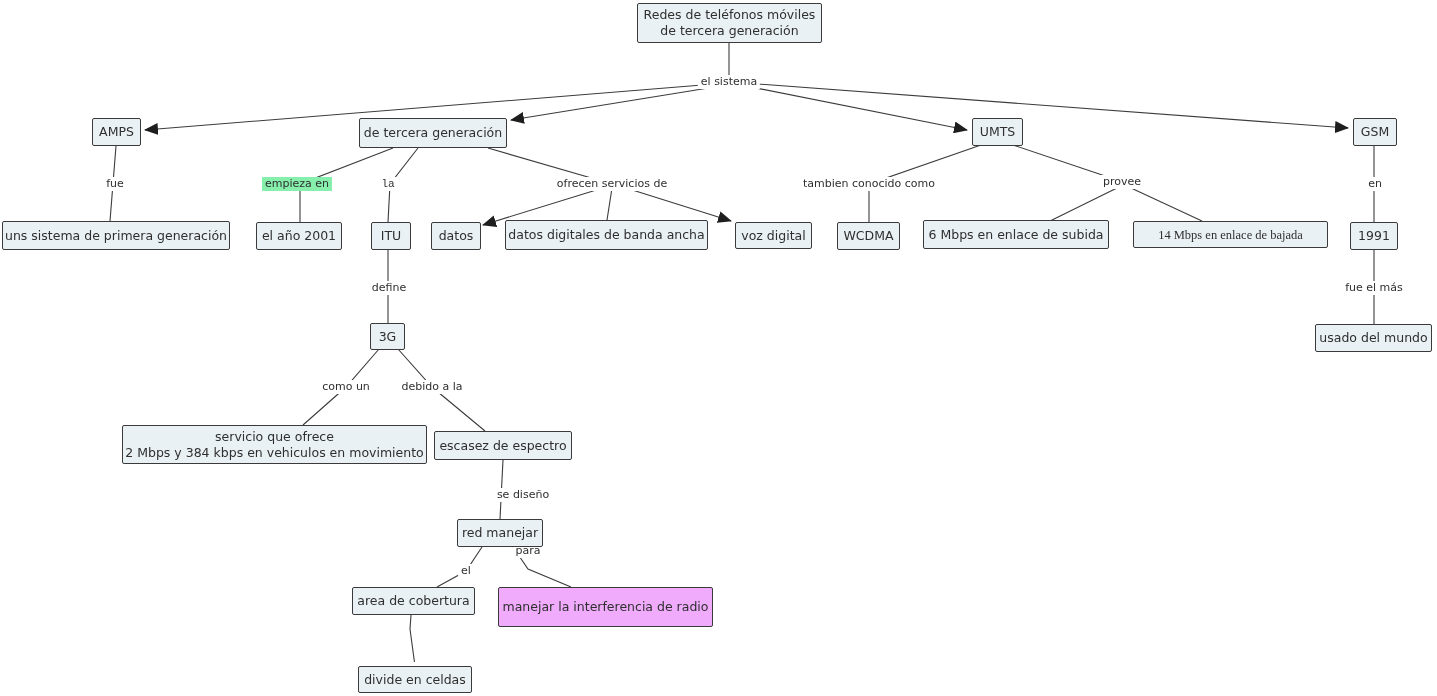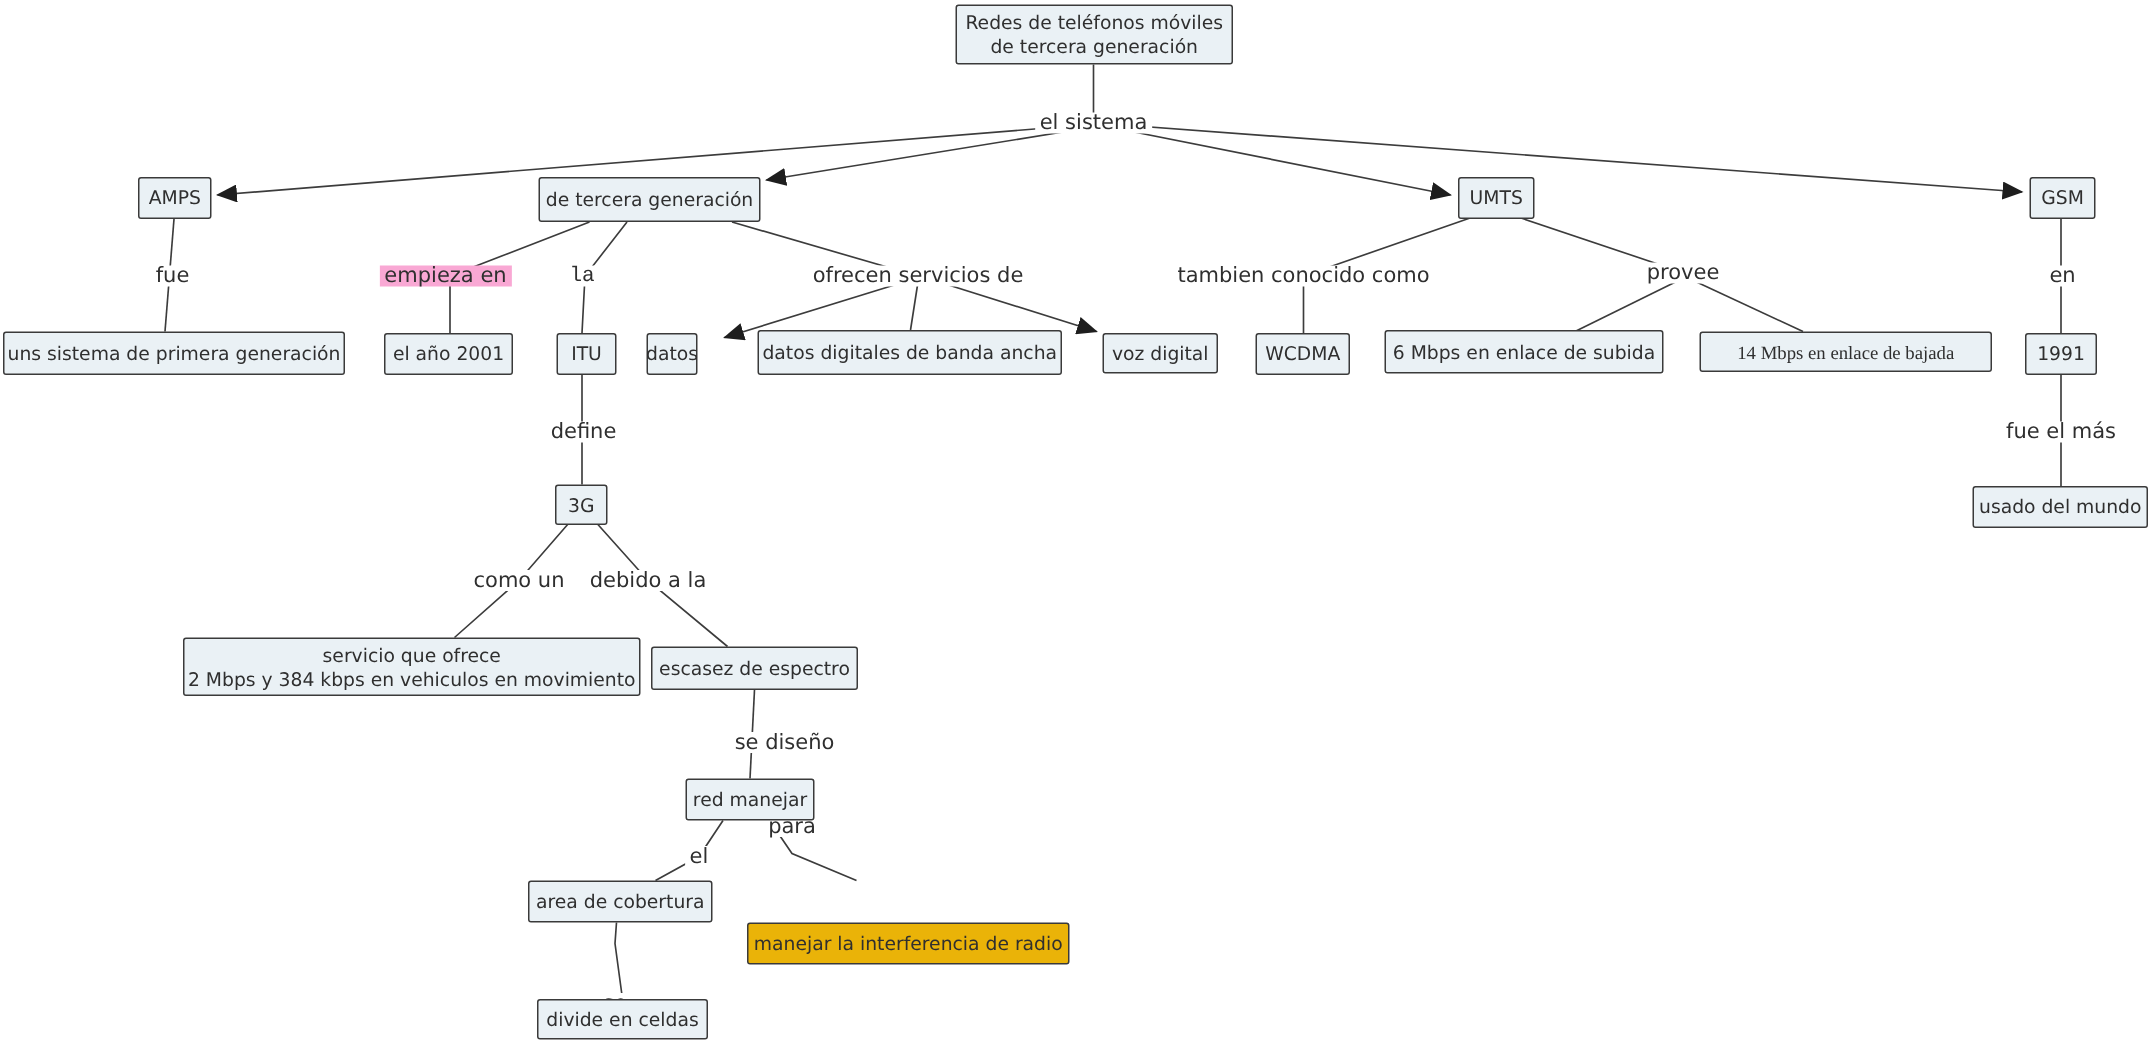--- a/index.html
+++ b/index.html
@@ -22,21 +22,21 @@
     stroke: #3c3c3c;
     stroke-width: 1.1;
   }
   #edges-svg .arrowhead-shape { fill: #1e1e1e; stroke: none; }
   .link-label {
     position: absolute;
     z-index: 2;
     transform: translate(-50%, -50%);
     background: #ffffff;
     color: #2f2f2f;
-    font-size: 14px;
+    font-size: 11px;
     line-height: 14px;
     padding: 0 3px;
     white-space: pre;
   }
   .concept-node {
     position: absolute;
     z-index: 3;
     box-sizing: border-box;
     background: #eaf1f5;
     border: 1.4px solid #3a3a3a;
@@ -84,21 +84,21 @@
       <polyline points="379,349 346,387 303,425" stroke="#3c3c3c"></polyline>
       <polyline points="398,349 432,387 485,431" stroke="#3c3c3c"></polyline>
       <polyline points="503,460 500,519" stroke="#3c3c3c"></polyline>
       <polyline points="482,547 466,571 437,587" stroke="#3c3c3c"></polyline>
       <polyline points="513,547 528,569 571,587" stroke="#3c3c3c"></polyline>
       <polyline points="411,615 410,629 415,666" stroke="#3c3c3c"></polyline>
     </svg>
 
 <span class="link-label" style="left: 729px; top: 82px; color: rgb(47, 47, 47); background: rgb(255, 255, 255);">el sistema</span>
     <span class="link-label" style="left: 115px; top: 184px; color: rgb(47, 47, 47); background: rgb(255, 255, 255);">fue</span>
-    <span class="link-label" style="left: 297px; top: 184px; color: rgb(47, 47, 47); background: #f9a8d4;">empieza en</span>
+    <span class="link-label" style="left: 297px; top: 184px; color: rgb(47, 47, 47); background: #86efac;">empieza en</span>
     <span class="link-label" style="left: 388px; top: 184px; color: rgb(47, 47, 47); background: rgb(255, 255, 255); font-family: Liberation Mono, monospace;">la</span>
     <span class="link-label" style="left: 612px; top: 184px; color: rgb(47, 47, 47); background: rgb(255, 255, 255);">ofrecen servicios de</span>
     <span class="link-label" style="left: 869px; top: 184px; color: rgb(47, 47, 47); background: rgb(255, 255, 255);">tambien conocido como</span>
     <span class="link-label" style="left: 1122px; top: 182px; color: rgb(47, 47, 47); background: rgb(255, 255, 255);">provee</span>
     <span class="link-label" style="left: 1375px; top: 184px; color: rgb(47, 47, 47); background: rgb(255, 255, 255);">en</span>
     <span class="link-label" style="left: 1374px; top: 288px; color: rgb(47, 47, 47); background: rgb(255, 255, 255);">fue el más</span>
     <span class="link-label" style="left: 389px; top: 288px; color: rgb(47, 47, 47); background: rgb(255, 255, 255);">define</span>
     <span class="link-label" style="left: 346px; top: 387px; color: rgb(47, 47, 47); background: rgb(255, 255, 255);">como un</span>
     <span class="link-label" style="left: 432px; top: 387px; color: rgb(47, 47, 47); background: rgb(255, 255, 255);">debido a la</span>
     <span class="link-label" style="left: 523px; top: 495px; color: rgb(47, 47, 47); background: rgb(255, 255, 255);">se diseño</span>
@@ -107,29 +107,29 @@
     <span class="link-label" style="left: 410px; top: 629px; color: rgb(47, 47, 47); background: rgb(255, 255, 255); margin-top: 40px;">se</span>
     <div class="concept-node" style="left: 637px; top: 3px; width: 185px; height: 40px; background: rgb(234, 241, 245); border-color: rgb(58, 58, 58); color: rgb(47, 47, 47);">Redes de teléfonos móviles
 de tercera generación</div>
     <div class="concept-node" style="left: 92px; top: 118px; width: 49px; height: 28px; background: rgb(234, 241, 245); border-color: rgb(58, 58, 58); color: rgb(47, 47, 47);">AMPS</div>
     <div class="concept-node" style="left: 359px; top: 118px; width: 148px; height: 30px; background: rgb(234, 241, 245); border-color: rgb(58, 58, 58); color: rgb(47, 47, 47);">de tercera generación</div>
     <div class="concept-node" style="left: 972px; top: 118px; width: 51px; height: 28px; background: rgb(234, 241, 245); border-color: rgb(58, 58, 58); color: rgb(47, 47, 47);">UMTS</div>
     <div class="concept-node" style="left: 1353px; top: 118px; width: 44px; height: 28px; background: rgb(234, 241, 245); border-color: rgb(58, 58, 58); color: rgb(47, 47, 47);">GSM</div>
     <div class="concept-node" style="left: 2px; top: 221px; width: 228px; height: 29px; background: rgb(234, 241, 245); border-color: rgb(58, 58, 58); color: rgb(47, 47, 47);">uns sistema de primera generación</div>
     <div class="concept-node" style="left: 256px; top: 222px; width: 86px; height: 28px; background: rgb(234, 241, 245); border-color: rgb(58, 58, 58); color: rgb(47, 47, 47);">el año 2001</div>
     <div class="concept-node" style="left: 371px; top: 222px; width: 40px; height: 28px; background: rgb(234, 241, 245); border-color: rgb(58, 58, 58); color: rgb(47, 47, 47);">ITU</div>
-    <div class="concept-node" style="left: 431px; top: 222px; width: 34px; height: 28px; background: rgb(234, 241, 245); border-color: rgb(58, 58, 58); color: rgb(47, 47, 47);">datos</div>
+    <div class="concept-node" style="left: 431px; top: 222px; width: 50px; height: 28px; background: rgb(234, 241, 245); border-color: rgb(58, 58, 58); color: rgb(47, 47, 47);">datos</div>
     <div class="concept-node" style="left: 505px; top: 220px; width: 203px; height: 30px; background: rgb(234, 241, 245); border-color: rgb(58, 58, 58); color: rgb(47, 47, 47);">datos digitales de banda ancha</div>
     <div class="concept-node" style="left: 735px; top: 222px; width: 77px; height: 27px; background: rgb(234, 241, 245); border-color: rgb(58, 58, 58); color: rgb(47, 47, 47);">voz digital</div>
     <div class="concept-node" style="left: 837px; top: 222px; width: 63px; height: 28px; background: rgb(234, 241, 245); border-color: rgb(58, 58, 58); color: rgb(47, 47, 47);">WCDMA</div>
     <div class="concept-node" style="left: 923px; top: 220px; width: 186px; height: 29px; background: rgb(234, 241, 245); border-color: rgb(58, 58, 58); color: rgb(47, 47, 47);">6 Mbps en enlace de subida</div>
     <div class="concept-node" style="left: 1133px; top: 221px; width: 195px; height: 27px; background: rgb(234, 241, 245); border-color: rgb(58, 58, 58); color: rgb(47, 47, 47); font-family: Liberation Serif, serif;">14 Mbps en enlace de bajada</div>
     <div class="concept-node" style="left: 1350px; top: 222px; width: 48px; height: 28px; background: rgb(234, 241, 245); border-color: rgb(58, 58, 58); color: rgb(47, 47, 47);">1991</div>
     <div class="concept-node" style="left: 1315px; top: 324px; width: 117px; height: 28px; background: rgb(234, 241, 245); border-color: rgb(58, 58, 58); color: rgb(47, 47, 47);">usado del mundo</div>
     <div class="concept-node" style="left: 370px; top: 323px; width: 35px; height: 27px; background: rgb(234, 241, 245); border-color: rgb(58, 58, 58); color: rgb(47, 47, 47);">3G</div>
     <div class="concept-node" style="left: 122px; top: 425px; width: 305px; height: 39px; background: rgb(234, 241, 245); border-color: rgb(58, 58, 58); color: rgb(47, 47, 47);">servicio que ofrece
 2 Mbps y 384 kbps en vehiculos en movimiento</div>
     <div class="concept-node" style="left: 434px; top: 431px; width: 138px; height: 29px; background: rgb(234, 241, 245); border-color: rgb(58, 58, 58); color: rgb(47, 47, 47);">escasez de espectro</div>
     <div class="concept-node" style="left: 457px; top: 519px; width: 86px; height: 28px; background: rgb(234, 241, 245); border-color: rgb(58, 58, 58); color: rgb(47, 47, 47);">red manejar</div>
     <div class="concept-node" style="left: 352px; top: 587px; width: 123px; height: 28px; background: rgb(234, 241, 245); border-color: rgb(58, 58, 58); color: rgb(47, 47, 47);">area de cobertura</div>
-    <div class="concept-node" style="left: 498px; top: 587px; width: 215px; height: 28px; background: #eab308; border-color: rgb(58, 58, 58); color: rgb(47, 47, 47); margin-top: 28px;">manejar la interferencia de radio</div>
+    <div class="concept-node" style="left: 498px; top: 587px; width: 215px; height: 40px; background: #f0abfc; border-color: rgb(58, 58, 58); color: rgb(47, 47, 47);">manejar la interferencia de radio</div>
     <div class="concept-node" style="left: 358px; top: 666px; width: 114px; height: 27px; background: rgb(234, 241, 245); border-color: rgb(58, 58, 58); color: rgb(47, 47, 47);">divide en celdas</div>
   </div>
 
 </body></html>

